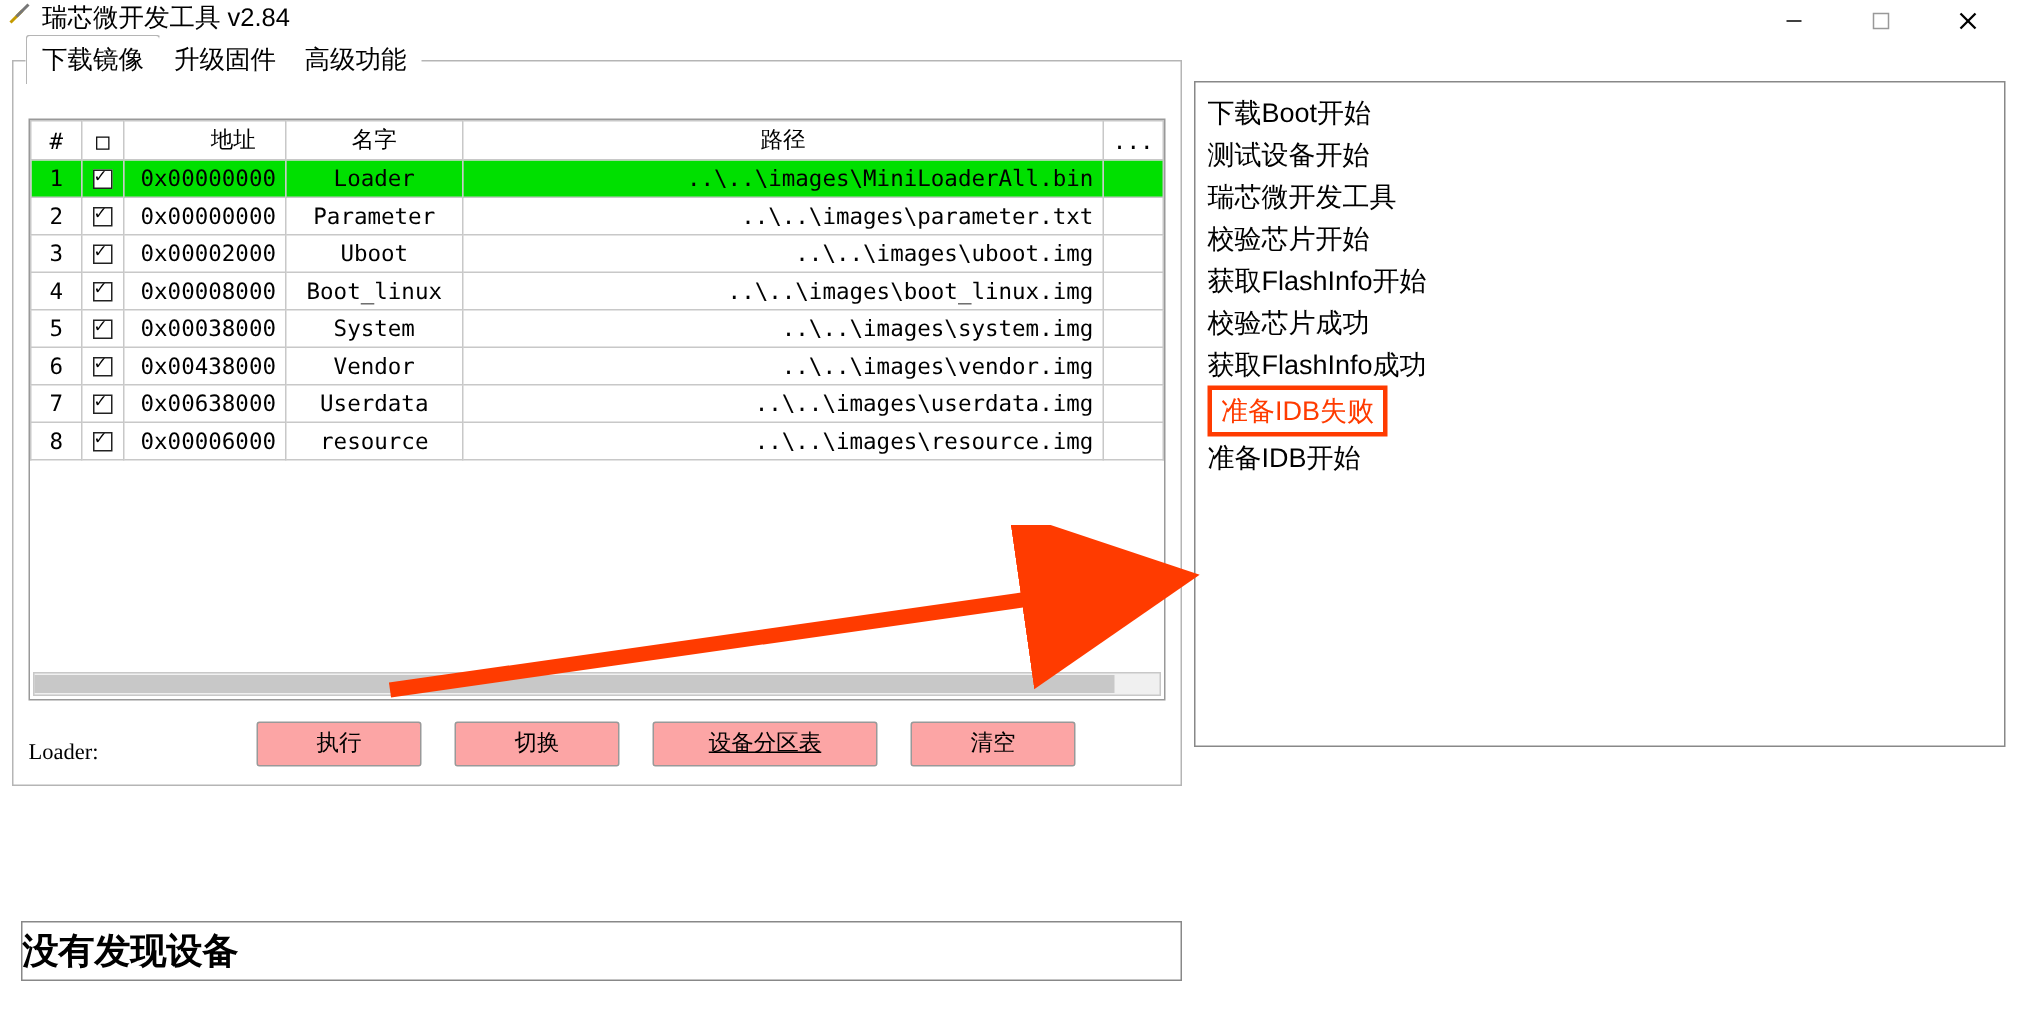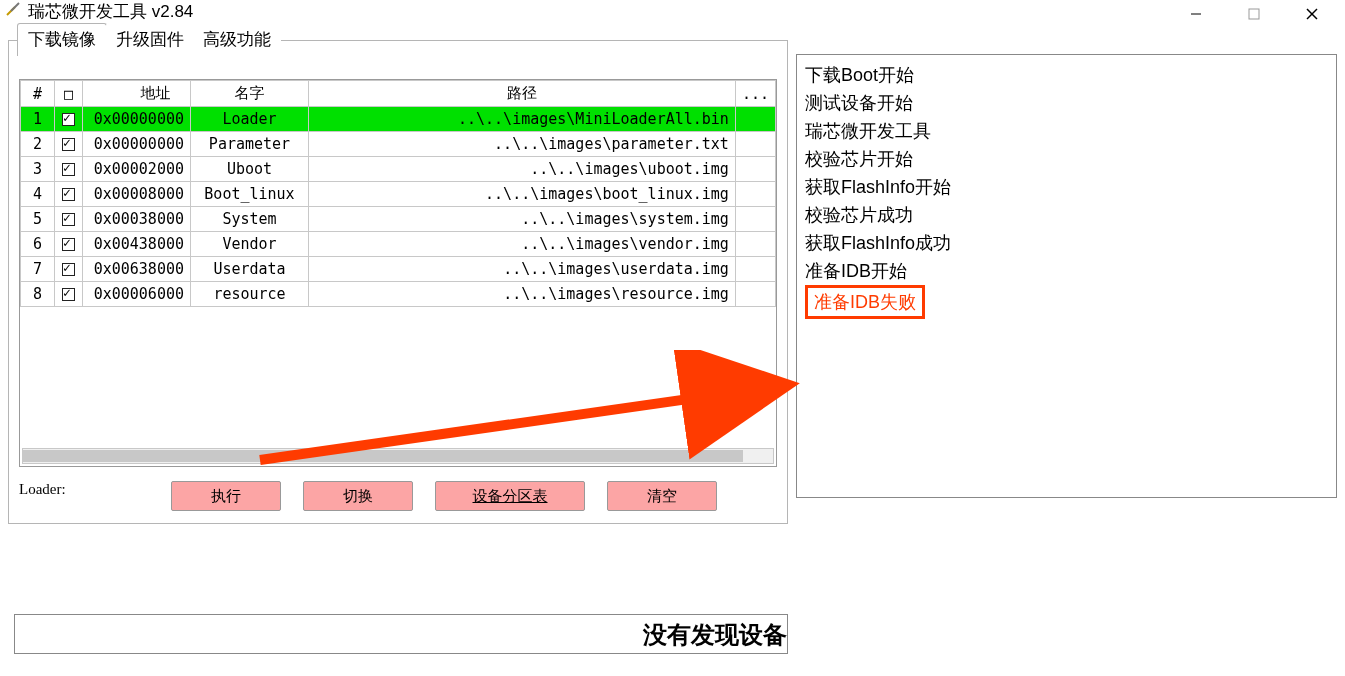--- a/index.html
+++ b/index.html
@@ -122,21 +122,21 @@
   }
   .hscroll .thumb {
     position: absolute;
     top: 1px; bottom: 1px;
     left: 0; width: 96%;
     background: #c8c8c8;
   }
   .button-row {
     margin-top: 14px;
     display: flex;
-    align-items: flex-start;
+    align-items: flex-end;
     gap: 22px;
   }
   .button-row .label {
     font-family: "NSimSun","SimSun",serif;
     font-size: 15px;
     width: 130px;
   }
   .btn {
     width: 110px;
     height: 30px;
@@ -172,21 +172,21 @@
     top: 350px;
     pointer-events: none;
   }
   .status-bar {
     position: absolute;
     left: 14px;
     top: 614px;
     width: 774px;
     height: 40px;
     border: 1px solid #888;
-    text-align: right;
+    text-align: left;
     line-height: 40px;
     font-size: 24px;
     font-weight: bold;
     font-family: Liberation Serif, serif;
   }
 </style>
 </head>
 <body>
 
 <div class="titlebar">
@@ -319,22 +319,22 @@
   </div>
 
   <div class="log-panel" id="log-panel">
       <div class="log-line">下载Boot开始</div>
       <div class="log-line">测试设备开始</div>
       <div class="log-line">瑞芯微开发工具</div>
       <div class="log-line">校验芯片开始</div>
       <div class="log-line">获取FlashInfo开始</div>
       <div class="log-line">校验芯片成功</div>
       <div class="log-line">获取FlashInfo成功</div>
+      <div class="log-line"><span class="log-error">准备IDB失败</span></div>
       <div class="log-line">准备IDB开始</div>
-      <div class="log-line"><span class="log-error">准备IDB失败</span></div>
     </div>
 </div>
 
 <svg class="arrow" width="570" height="120">
   <defs>
     <marker id="ah" markerWidth="14" markerHeight="14" refX="10" refY="6" orient="auto">
       <path d="M0,0 L12,6 L0,12 Z" fill="#ff3b00"></path>
     </marker>
   </defs>
   <line x1="10" y1="110" x2="530" y2="36" stroke="#ff3b00" stroke-width="10" marker-end="url(#ah)"></line>

